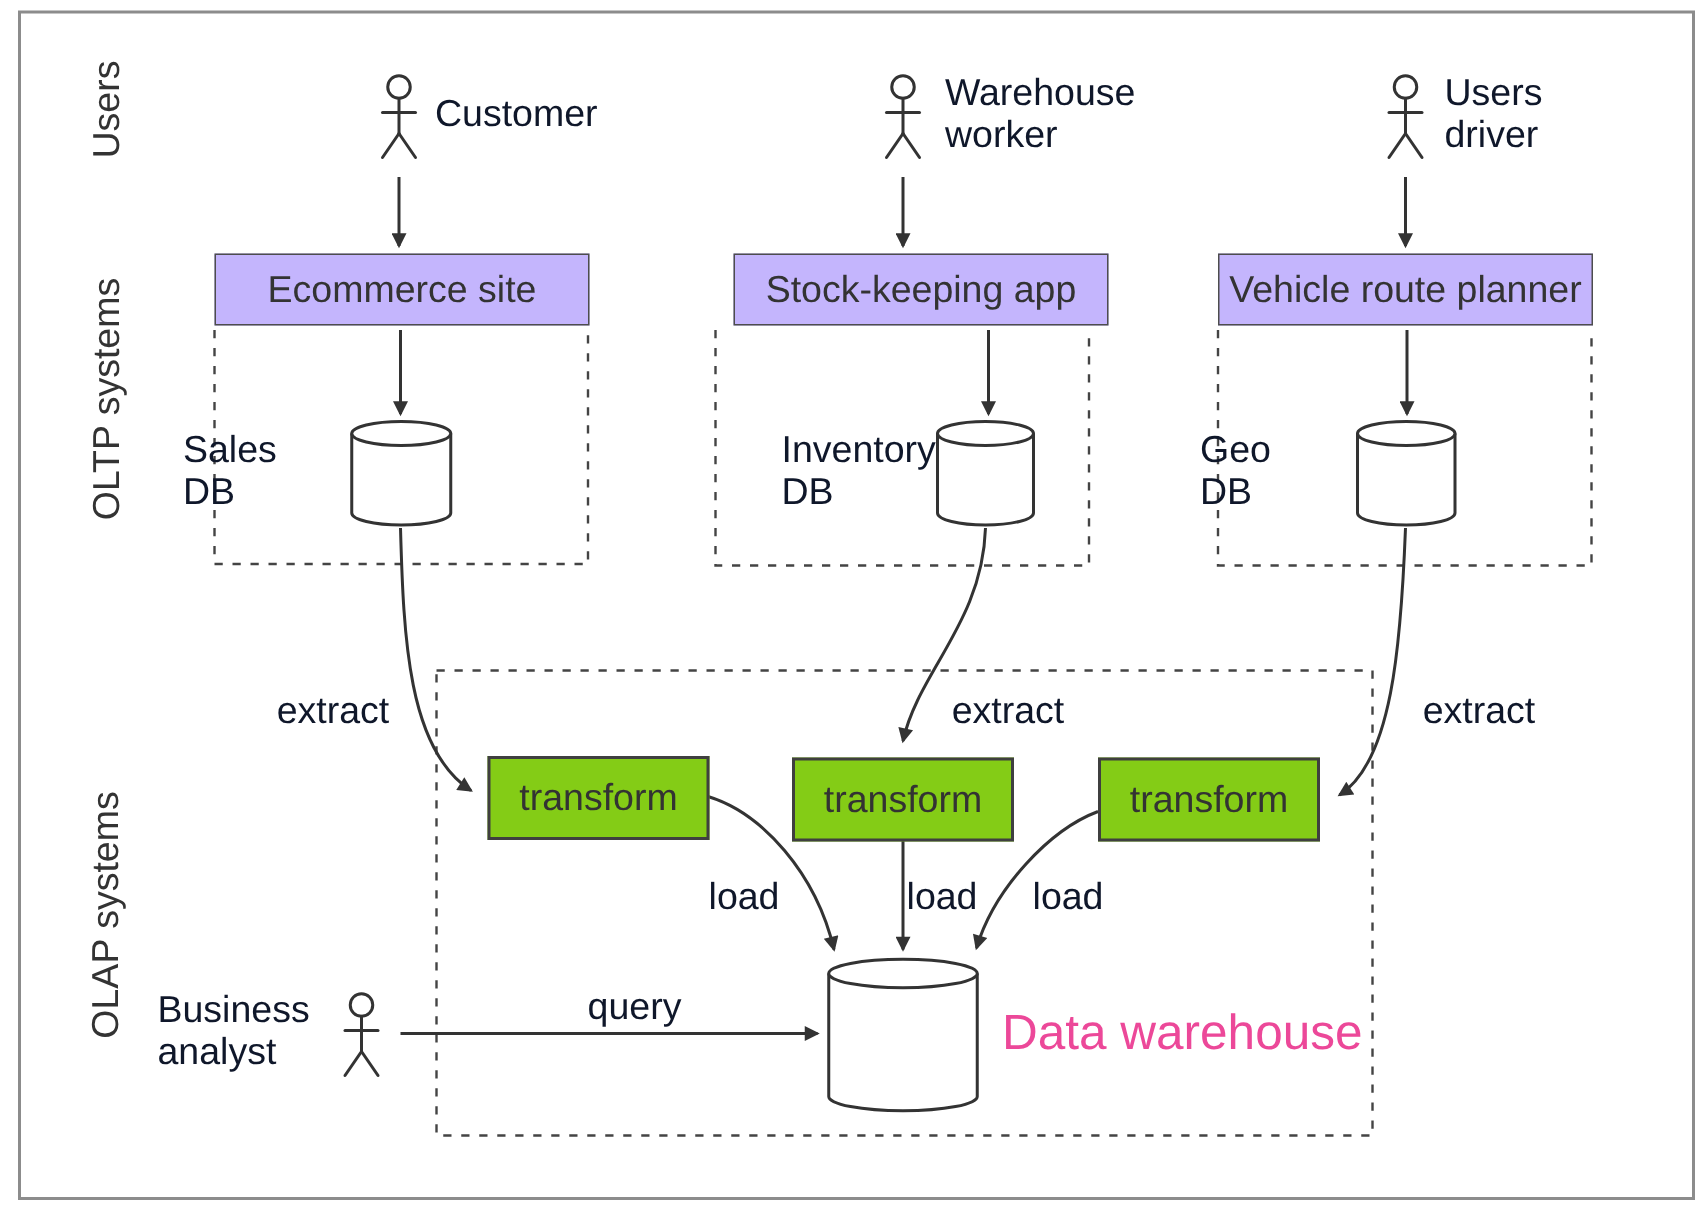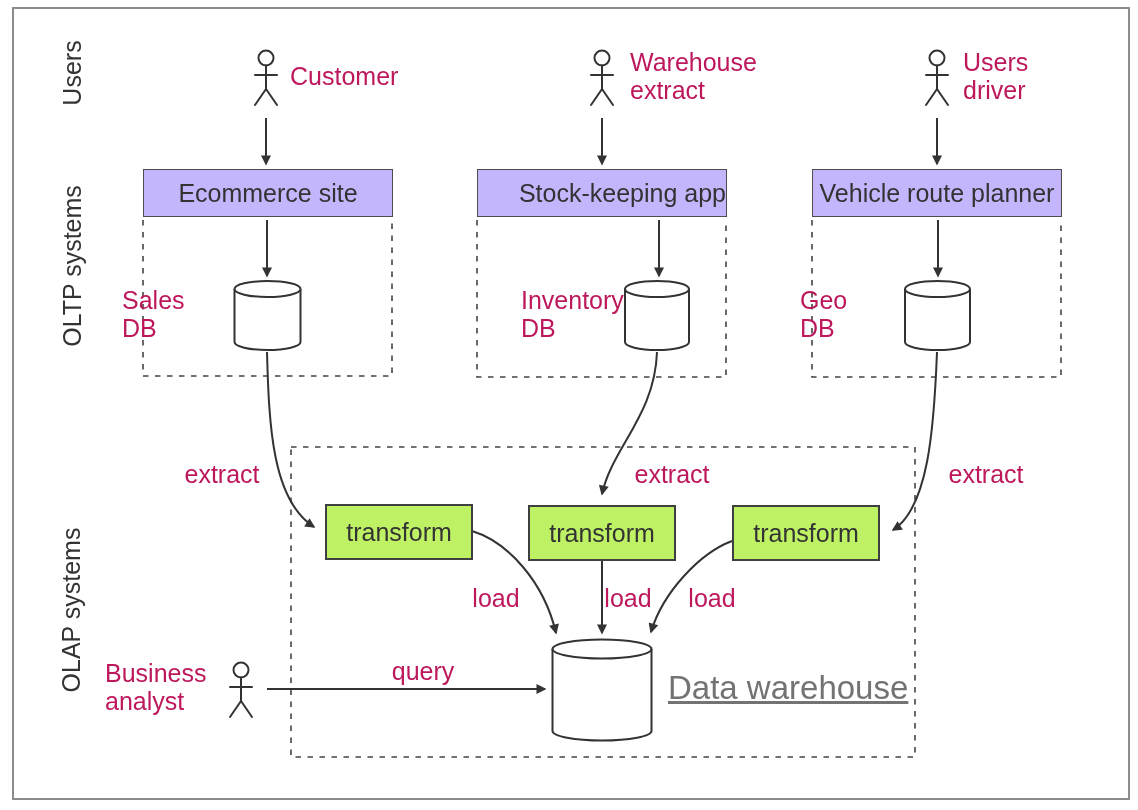--- a/index.html
+++ b/index.html
@@ -29,21 +29,21 @@
     position: absolute;
     left: 0;
     top: 0;
     width: 1138px;
     height: 810px;
   }
   .label {
     position: absolute;
     font-size: 25px;
     line-height: 28px;
-    color: #be185d;
+    color: #0f172a;
     white-space: pre-line;
   }
   .centered {
     transform: translate(-50%, -50%);
     text-align: center;
     white-space: nowrap;
   }
   .vcenter { transform: translate(0, -50%); }
   .right-align { }
   .lane-label {
@@ -63,33 +63,32 @@
     align-items: center;
     justify-content: center;
     font-size: 25px;
     color: #333;
   }
   .transform-box {
     position: absolute;
     width: 144px;
     height: 52px;
     border: 2px solid #3f3f3f;
-    background: #bef264;
+    background: #84cc16;
     display: flex;
     align-items: center;
     justify-content: center;
     font-size: 25px;
     color: #333;
   }
   .dw-label {
     position: absolute;
     font-size: 33px;
-    color: #737373;
+    color: #ec4899;
     white-space: nowrap;
-    text-decoration: underline;
   }
 </style>
 </head>
 <body>
 
 <div class="stage">
 
   <div class="frame"></div>
 
   <svg class="layer" viewBox="0 0 1138 810" xmlns="http://www.w3.org/2000/svg">
@@ -170,30 +169,30 @@
       <line x1="267" y1="689" x2="545" y2="689"></line>
     </g>
   </svg>
 
   <div class="lane-label" style="left:72px; top:73px;">Users</div>
   <div class="lane-label" style="left:72px; top:266px;">OLTP systems</div>
   <div class="lane-label" style="left:71px; top:610px;">OLAP systems</div>
 
   <div class="label vcenter" style="left:290px; top:76px;">Customer</div>
   <div class="label vcenter" style="left:630px; top:76px;">Warehouse
-extract</div>
+worker</div>
   <div class="label vcenter" style="left:963px; top:76px;">Users
 driver</div>
   <div class="label vcenter right-align" style="left:105px; top:687px; width:110px;">Business
 analyst</div>
 
   <div class="app-box" style="left:143px; top:169px;">
     <span>Ecommerce site</span>
   </div>
-  <div class="app-box" style="left:477px; top:169px;justify-content:flex-end;">
+  <div class="app-box" style="left:489px; top:169px;">
     <span>Stock-keeping app</span>
   </div>
   <div class="app-box" style="left:812px; top:169px;">
     <span>Vehicle route planner</span>
   </div>
 
   <div class="label vcenter right-align" style="left:122px; top:314px; width:100px;">Sales
 DB</div>
   <div class="label vcenter right-align" style="left:500px; top:314px; width:110px;margin-left:21px;">Inventory
 DB</div>

